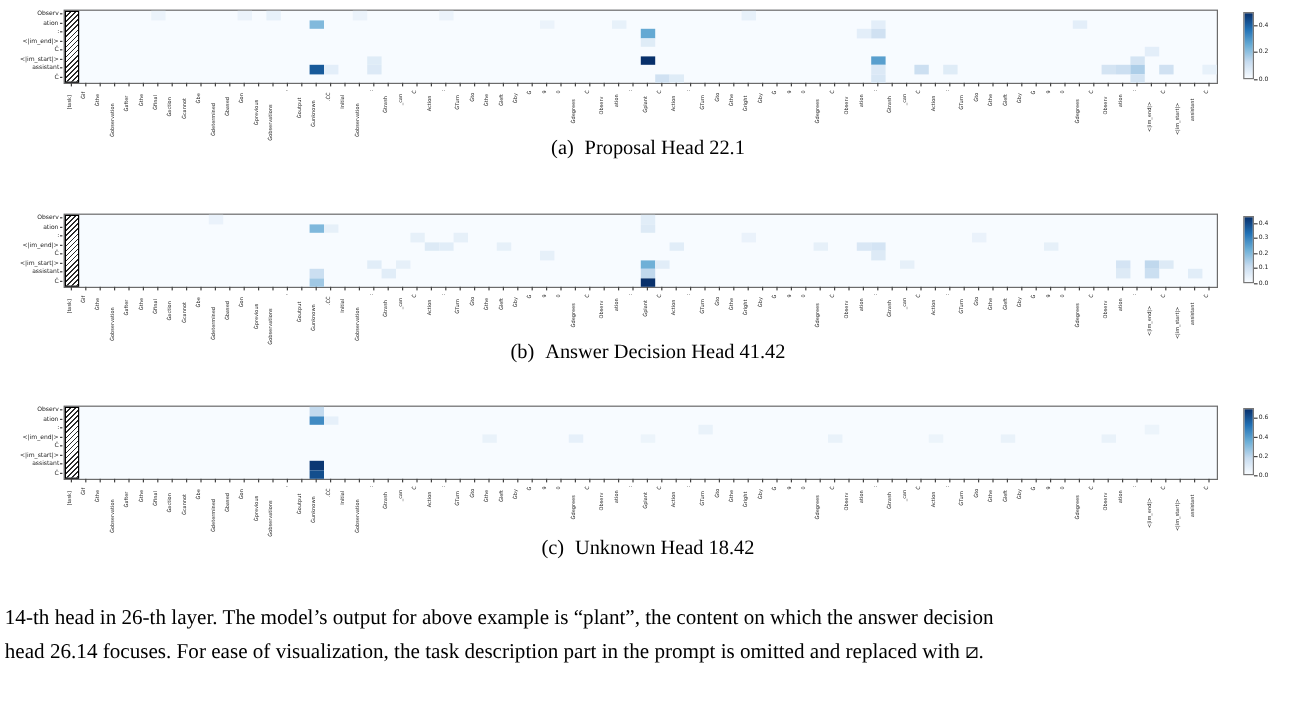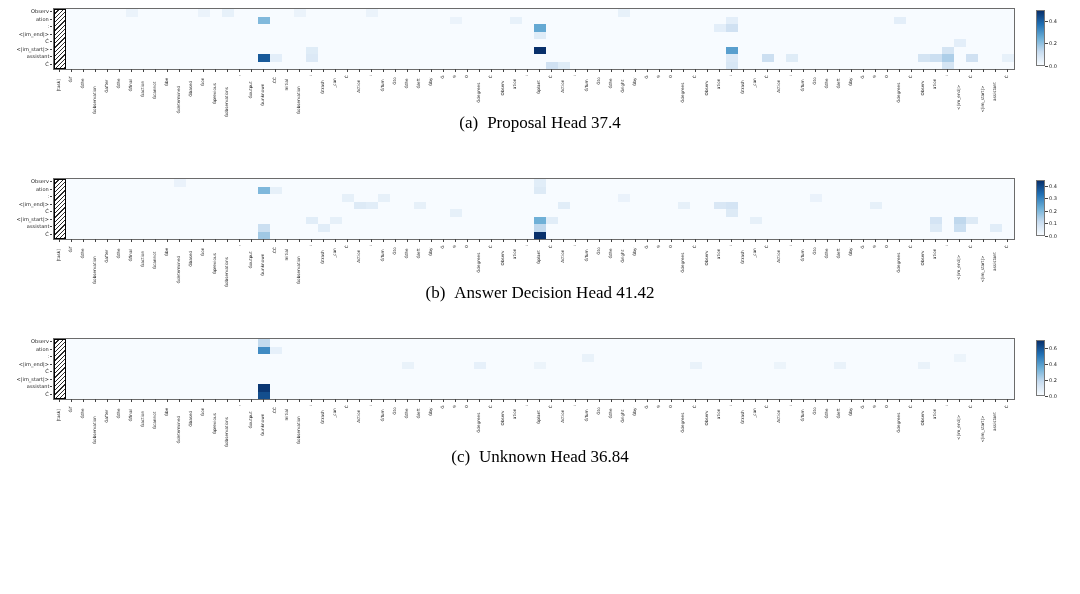--- a/index.html
+++ b/index.html
@@ -254,21 +254,21 @@
     <div class="cbar" style="left: 1036px; top: 10px; height: 56px;"></div>
     <div class="cbticks">
         <div class="cbmark" style="position: absolute; left: 1045px; top: 20.7px;"></div>
         <div class="cbtick" style="position: absolute; left: 1048.5px; top: 17.7px;">0.4</div>
         <div class="cbmark" style="position: absolute; left: 1045px; top: 43.1px;"></div>
         <div class="cbtick" style="position: absolute; left: 1048.5px; top: 40.1px;">0.2</div>
         <div class="cbmark" style="position: absolute; left: 1045px; top: 65.5px;"></div>
         <div class="cbtick" style="position: absolute; left: 1048.5px; top: 62.5px;">0.0</div>
       </div>
     <div class="subcap" style="top: 113px;">
-      <span>(a)</span><span class="gap"></span><span>Proposal Head 37.4</span>
+      <span>(a)</span><span class="gap"></span><span>Proposal Head 22.1</span>
     </div>
   </div>
 
   <div class="subfig">
     <div class="yticks" style="left: 0px; top: 178px; width: 52px; height: 60px;">
         <div class="ymark" style="right: 0px; top: 3.25px;"></div>
         <div class="ytick" style="top: 0.25px;">Observ</div>
         <div class="ymark" style="right: 0px; top: 10.75px;"></div>
         <div class="ytick" style="top: 7.75px;">ation</div>
         <div class="ymark" style="right: 0px; top: 18.25px;"></div>
@@ -705,20 +705,22 @@
         <div class="cbmark" style="position: absolute; left: 1045px; top: 347.5px;"></div>
         <div class="cbtick" style="position: absolute; left: 1048.5px; top: 344.5px;">0.6</div>
         <div class="cbmark" style="position: absolute; left: 1045px; top: 363.5px;"></div>
         <div class="cbtick" style="position: absolute; left: 1048.5px; top: 360.5px;">0.4</div>
         <div class="cbmark" style="position: absolute; left: 1045px; top: 379.5px;"></div>
         <div class="cbtick" style="position: absolute; left: 1048.5px; top: 376.5px;">0.2</div>
         <div class="cbmark" style="position: absolute; left: 1045px; top: 395.5px;"></div>
         <div class="cbtick" style="position: absolute; left: 1048.5px; top: 392.5px;">0.0</div>
       </div>
     <div class="subcap" style="top: 447px;">
-      <span>(c)</span><span class="gap"></span><span>Unknown Head 36.84</span>
+      <span>(c)</span><span class="gap"></span><span>Unknown Head 18.42</span>
     </div>
   </div>
 
   <div id="figcap">
+    <div>14-th head in 26-th layer. The model’s output for above example is “plant”, the content on which the answer decision</div>
+    <div>head 26.14 focuses. For ease of visualization, the task description part in the prompt is omitted and replaced with ⧄.</div>
   </div>
 
 </div>
 
 </body></html>

